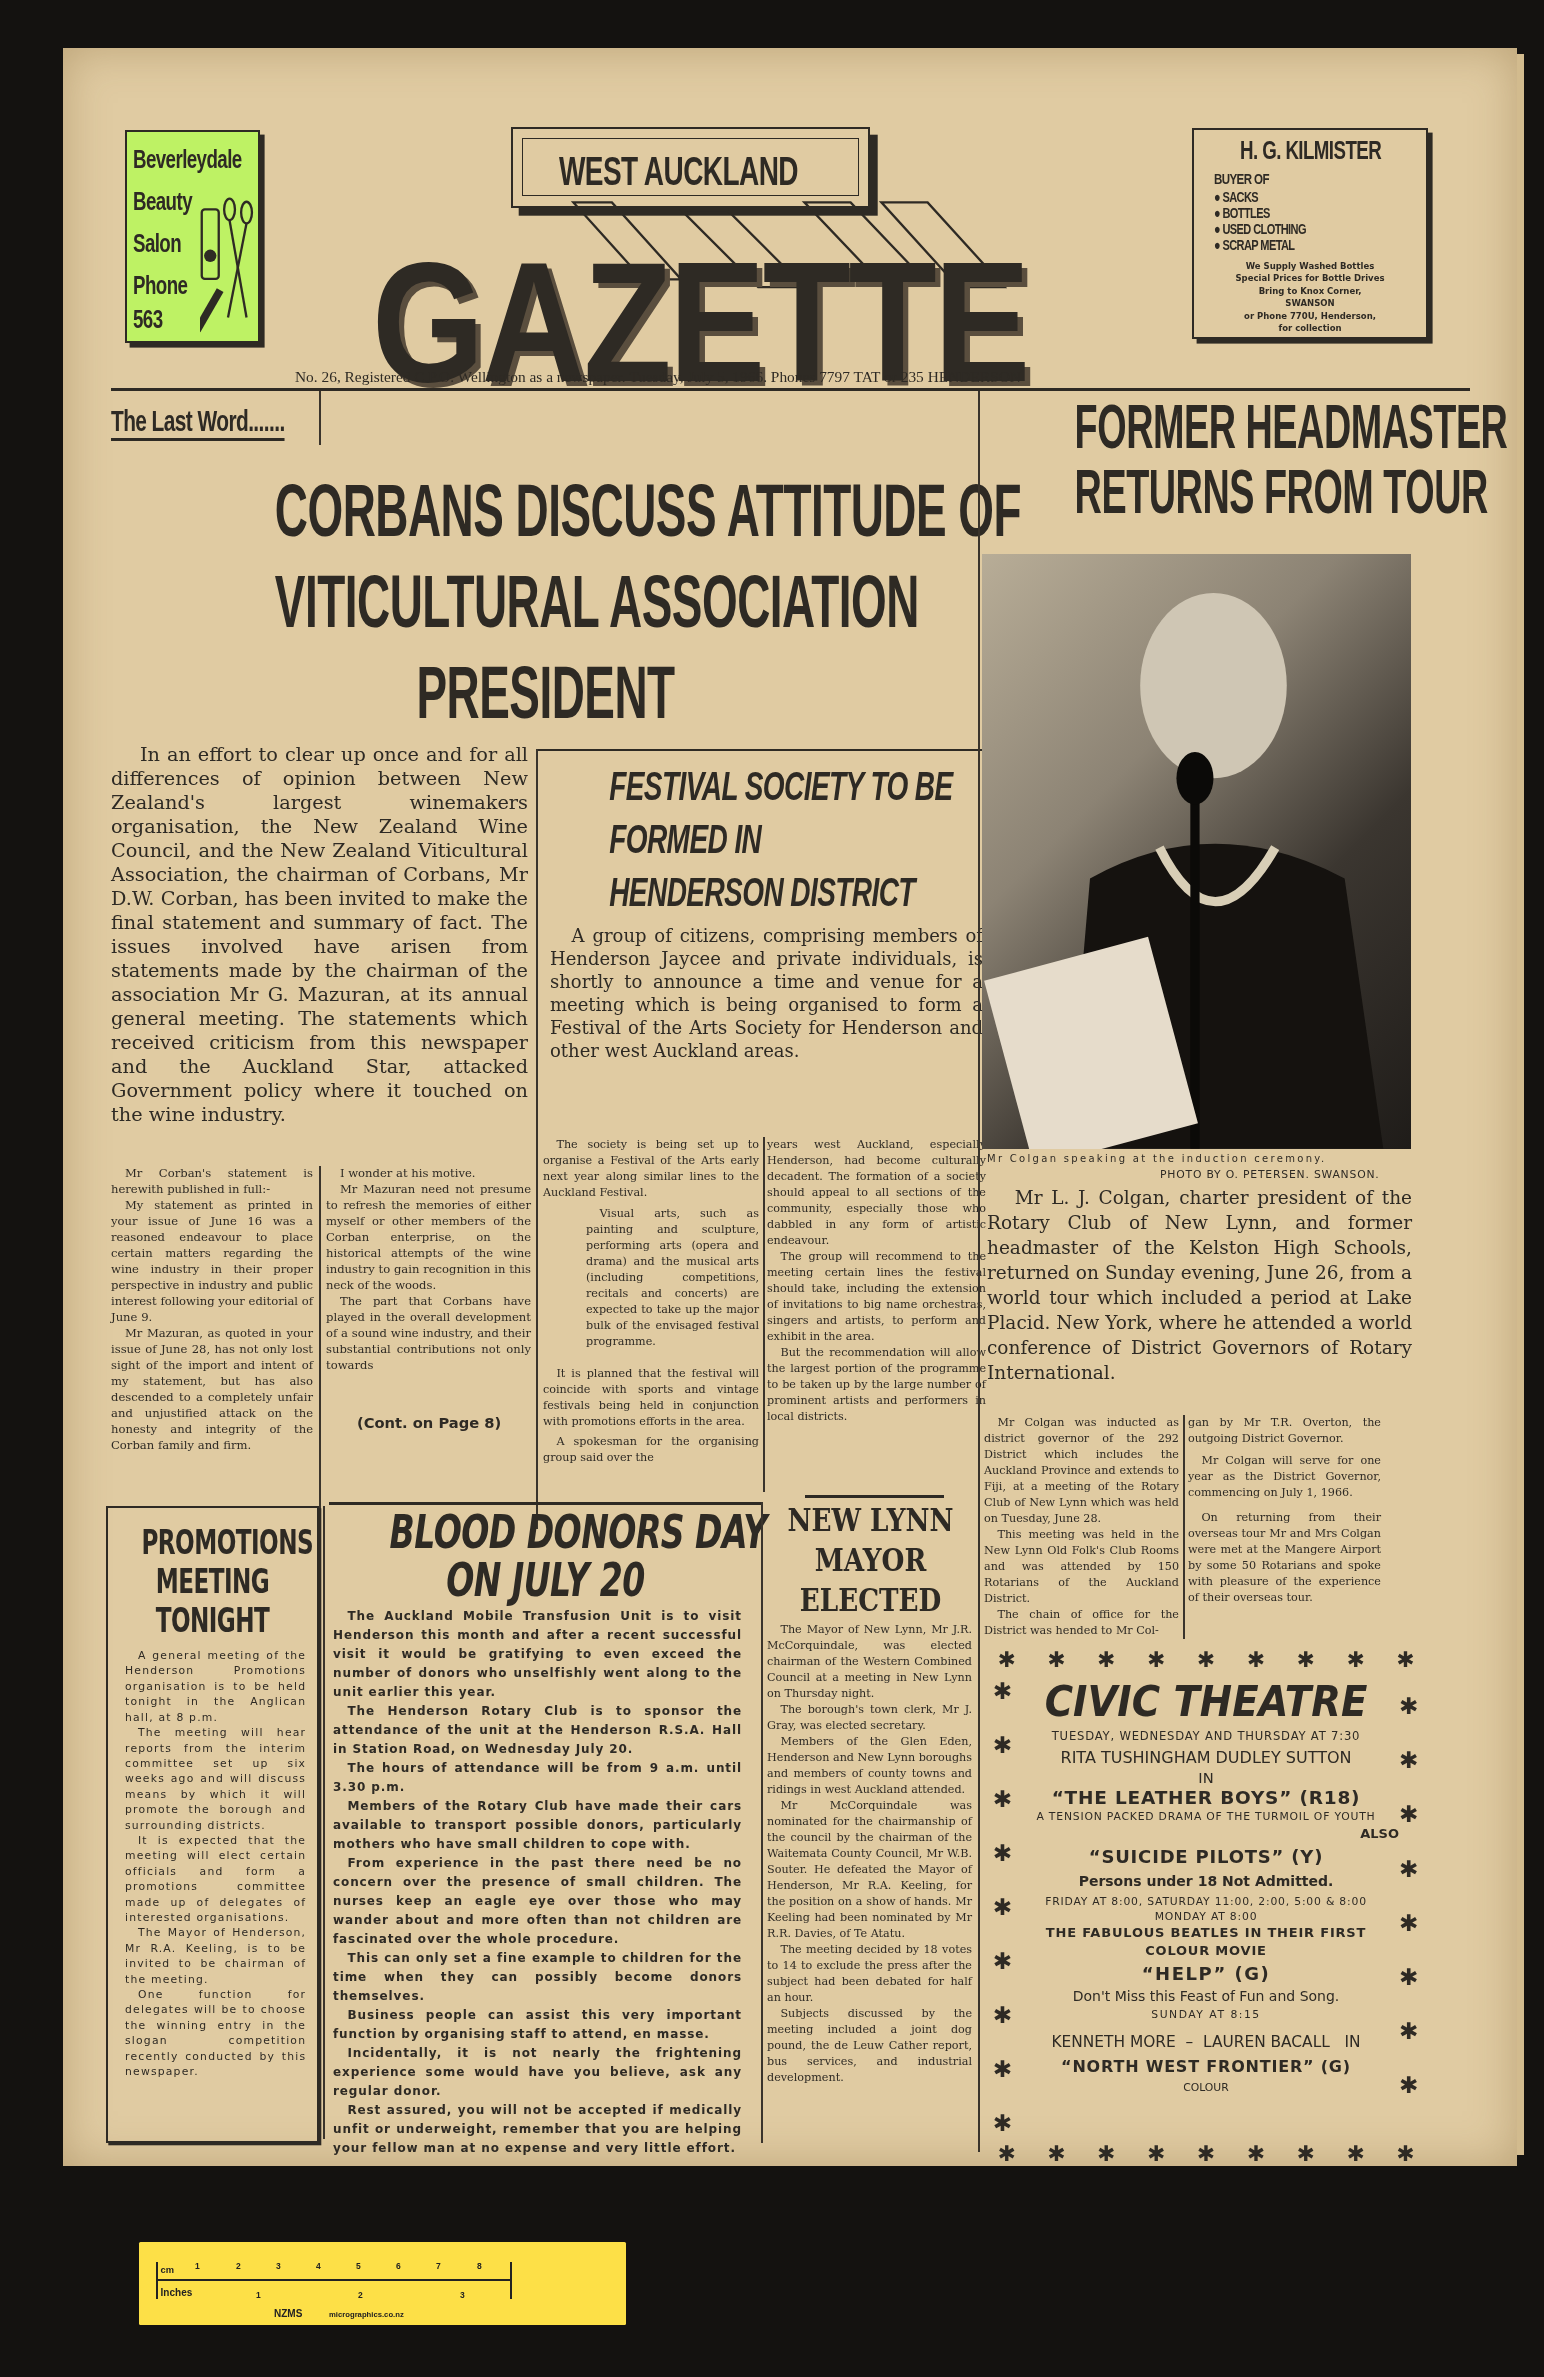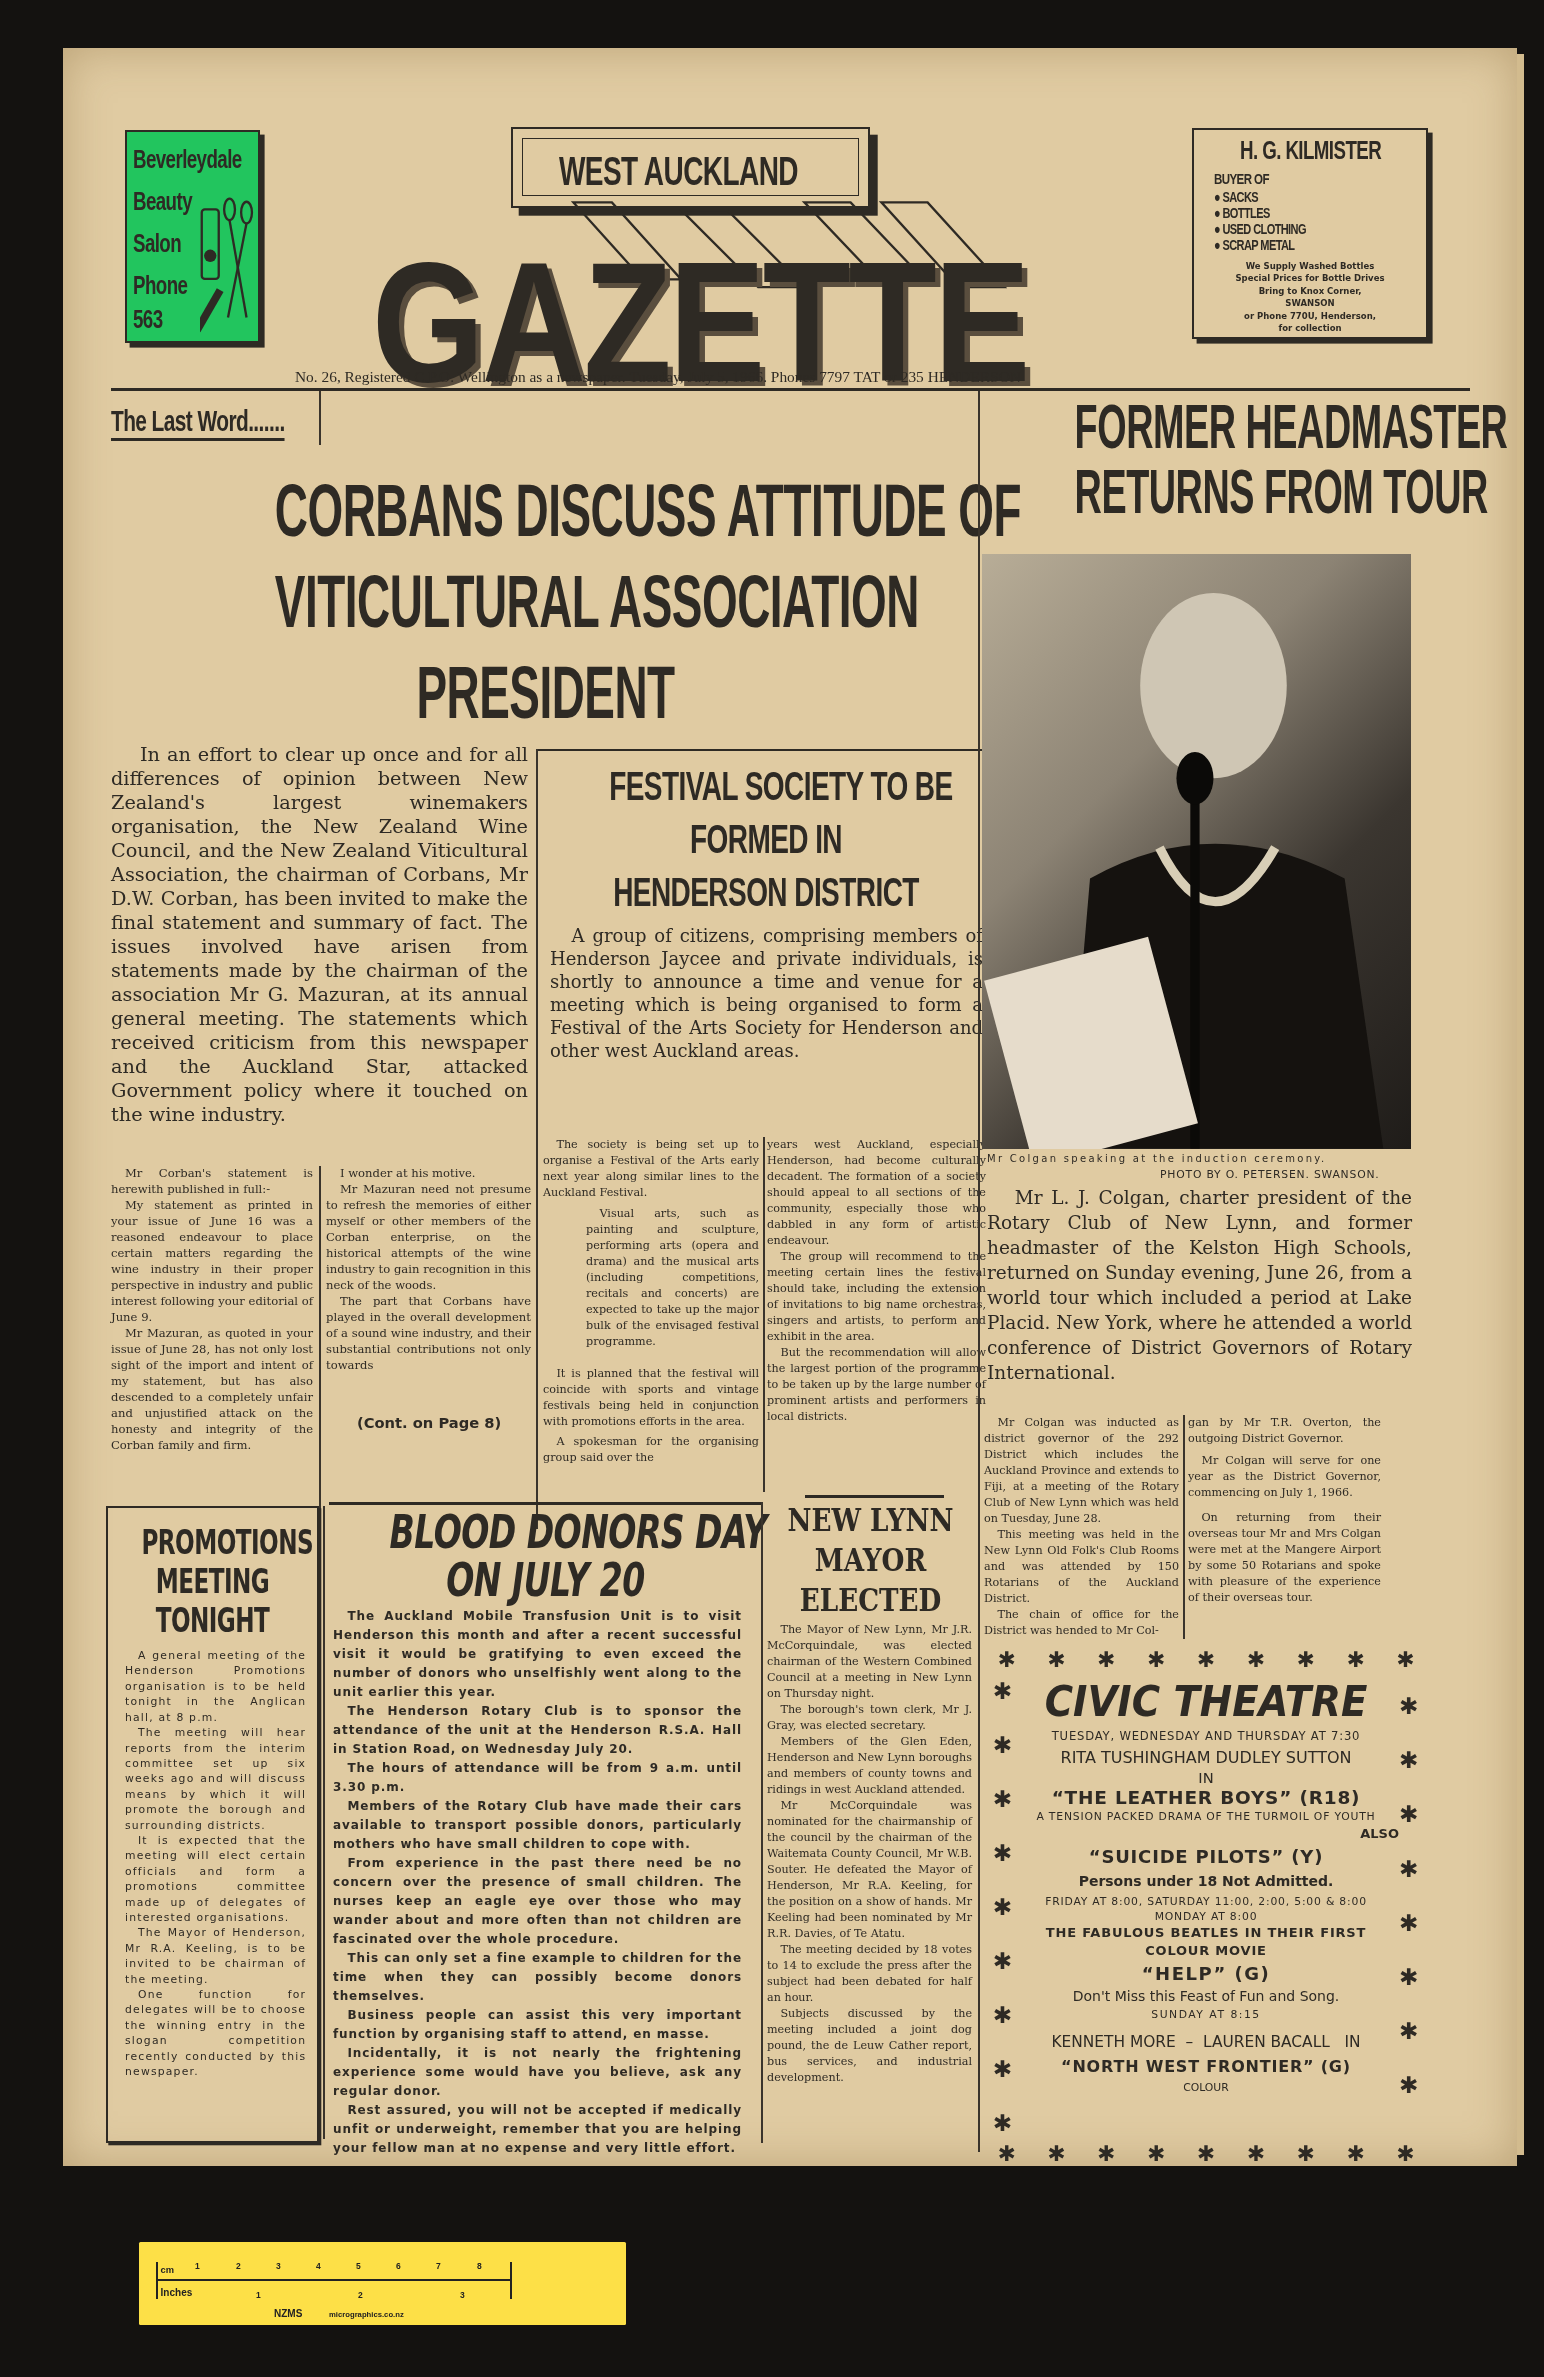--- a/index.html
+++ b/index.html
@@ -16,21 +16,21 @@
   p{margin:0;}
   .ind{text-indent:1.2em;}
   .star{position:absolute;font-family:"DejaVu Sans",sans-serif;font-size:23px;font-weight:bold;color:#2e2a24;}
 </style>
 </head>
 <body>
 
 <div class="sheet-edge"></div>
 <div class="sheet">
 
-  <div class="box" style="left:62px;top:82px;width:131px;height:209px;background:#22c55e;">
+  <div class="box" style="left:62px;top:82px;width:131px;height:209px;background:#bef264;">
     <div class="cond" style="position:absolute;left:6.2px;top:6.2px;font-size:26px;line-height:42px;transform:scaleX(.72);">
       <div>Beverleydale</div>
       <div>Beauty</div>
       <div>Salon</div>
       <div>Phone</div>
       <div style="line-height:26px;">563</div>
     </div>
     <svg style="position:absolute;left:73px;top:62px;" width="56" height="139" viewBox="0 0 72 180">
       <rect x="2" y="20" width="22" height="90" rx="4" fill="none" stroke="#2e2a24" stroke-width="3"></rect>
       <circle cx="13" cy="80" r="8" fill="#2e2a24"></circle>
@@ -99,21 +99,21 @@
   <div class="vrule" style="left:256px;top:1118px;height:371px;"></div>
   <div class="body" style="position:absolute;left:263px;top:1117px;width:205px;font-size:11.6px;line-height:16px;">
     <p class="ind">I wonder at his motive.</p>
     <p class="ind">Mr Mazuran need not presume to refresh the memories of either myself or other members of the Corban enterprise, on the historical attempts of the wine industry to gain recognition in this neck of the woods.</p>
     <p class="ind">The part that Corbans have played in the overall development of a sound wine industry, and their substantial contributions not only towards</p>
   </div>
   <div class="sans" style="position:absolute;left:294px;top:1366px;font-size:14.7px;font-weight:bold;">(Cont. on Page 8)</div>
 
   <div class="rule" style="left:473px;top:701px;width:459px;height:2.3px;"></div>
   <div class="vrule" style="left:473px;top:701px;height:780px;"></div>
-  <div style="position:absolute;left:479px;top:712px;width:448px;text-align:center;">
+  <div style="position:absolute;left:479px;top:712px;width:448px;font-style:italic;">
     <div class="cond" style="font-size:40px;line-height:53px;transform:scaleX(.7);transform-origin:center top;white-space:nowrap;">FESTIVAL SOCIETY TO BE</div>
     <div class="cond" style="font-size:40px;line-height:53px;transform:scaleX(.7);transform-origin:center top;white-space:nowrap;">FORMED IN</div>
     <div class="cond" style="font-size:40px;line-height:53px;transform:scaleX(.7);transform-origin:center top;white-space:nowrap;">HENDERSON DISTRICT</div>
   </div>
   <div class="body" style="position:absolute;left:487px;top:876px;width:433px;font-size:18px;line-height:23px;text-indent:1.2em;">A group of citizens, comprising members of Henderson Jaycee and private individuals, is shortly to announce a time and venue for a meeting which is being organised to form a Festival of the Arts Society for Henderson and other west Auckland areas.</div>
   <div class="body" style="position:absolute;left:480px;top:1089px;width:216px;font-size:11.2px;line-height:16px;">
     <p class="ind">The society is being set up to organise a Festival of the Arts early next year along similar lines to the Auckland Festival.</p>
     <p class="ind" style="margin-top:4.6px;margin-left:43px;">Visual arts, such as painting and sculpture, performing arts (opera and drama) and the musical arts (including competitions, recitals and concerts) are expected to take up the major bulk of the envisaged festival programme.</p>
     <p class="ind" style="margin-top:16px;">It is planned that the festival will coincide with sports and vintage festivals being held in conjunction with promotions efforts in the area.</p>
     <p class="ind" style="margin-top:4.6px;">A spokesman for the organising group said over the</p>

